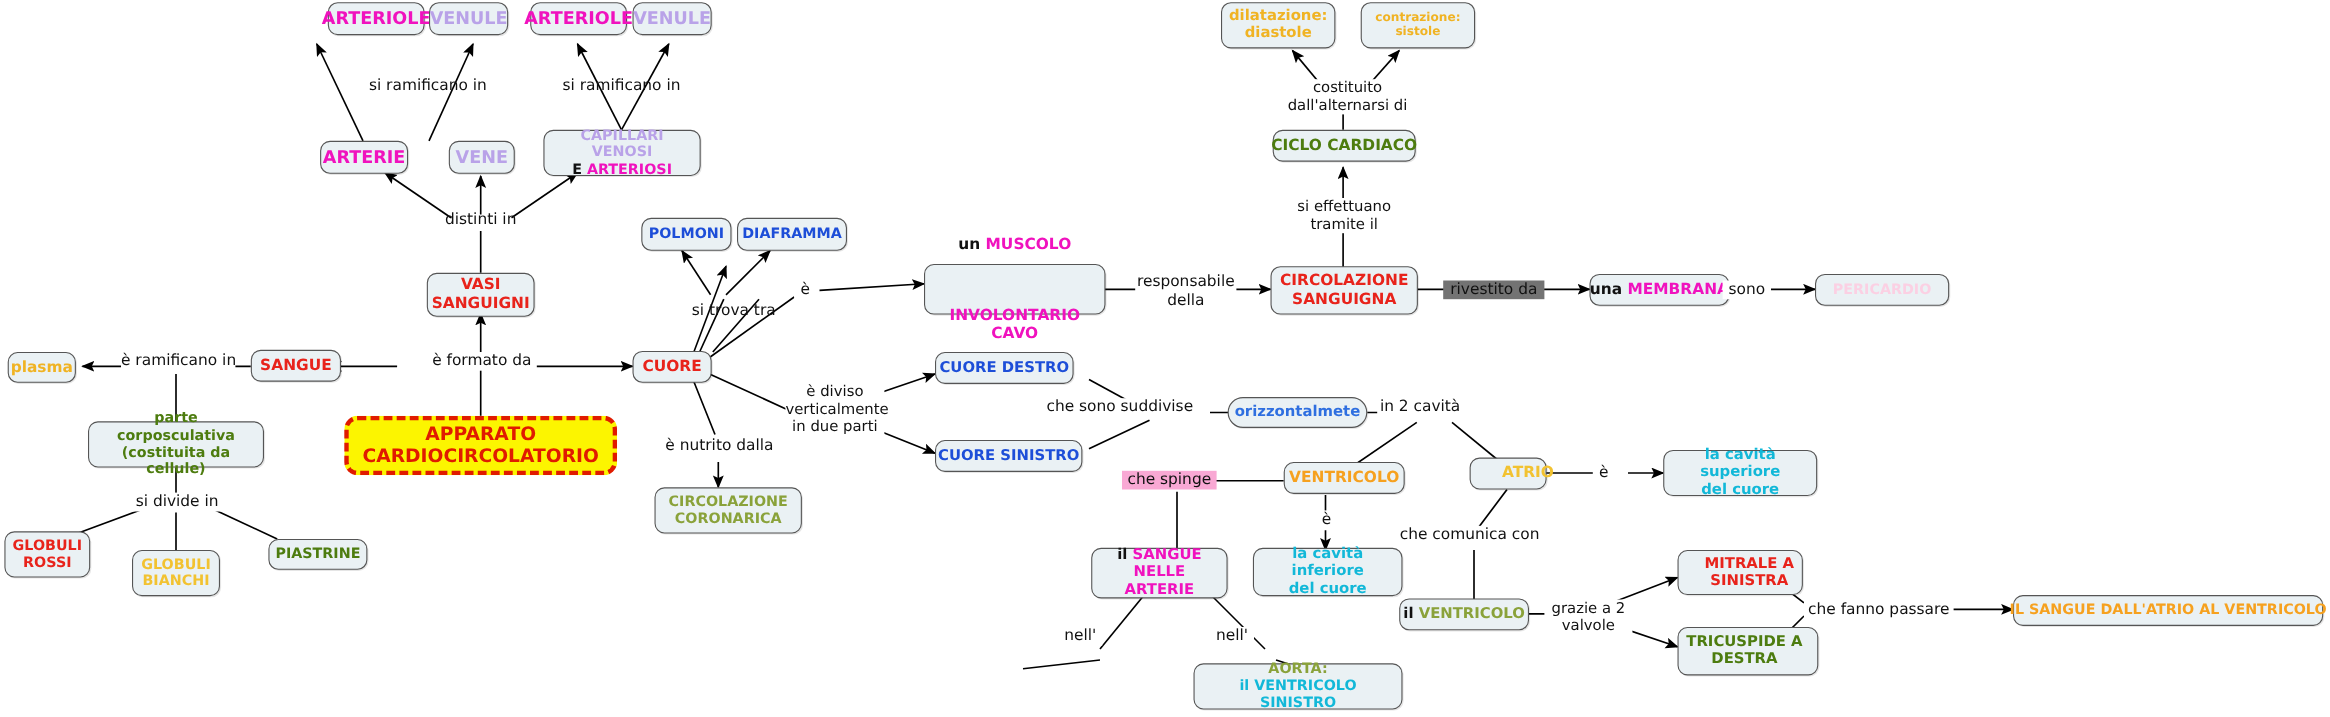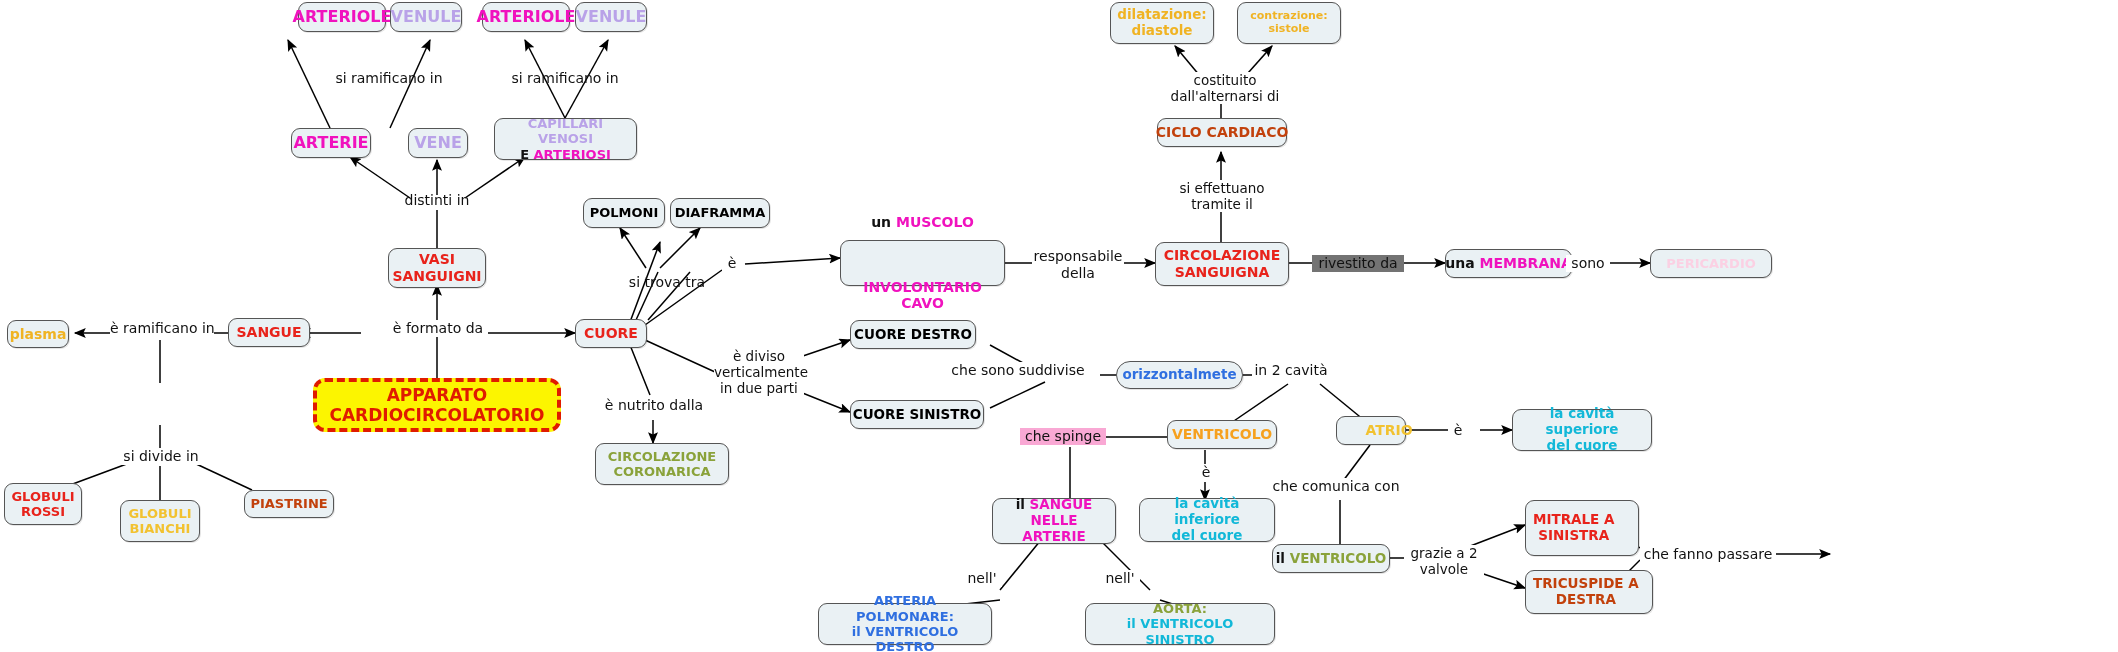--- a/index.html
+++ b/index.html
@@ -51,23 +51,23 @@
   .node.apparato {
     background: #fcf500;
     border: 4px dashed #e01b00;
     border-radius: 12px;
     color: #e01b00;
     box-shadow: none;
   }
   .c-red      { color: #e8231b; }
   .c-magenta  { color: #f012be; }
   .c-lilac    { color: #b9a2e8; }
-  .c-pinklite { color: #000000; }
+  .c-pinklite { color: #1d4ed8; }
   .c-pinkpale { color: #fbd0e3; }
-  .c-orange   { color: #c2410c; }
+  .c-orange   { color: #4d7c0f; }
   .c-amber    { color: #f0b323; }
   .c-gold     { color: #f2c230; }
   .c-blue     { color: #2f6fe0; }
   .c-cyan     { color: #12b8d8; }
   .c-black    { color: #111111; }
   .c-greenish { color: #8aa23a; }
   .c-orange2  { color: #f6a11f; }
 </style>
 </head>
 <body>
@@ -232,20 +232,23 @@
   </div>
 
   <div class="lbl" style="left:388px; top:320px; width:100px; font-size:14px; background:#fff;">è formato da</div>
 
   <div class="node" style="left:7px; top:320px; width:62px; height:28px; font-size:14px;">
     <span class="c-amber">plasma</span>
   </div>
 
   <div class="lbl" style="left:110px; top:320px; width:104px; font-size:14px; background:#fff;">è ramificano in</div>
 
+  <div class="node multiline" style="left:80px; top:383px; width:160px; height:42px; flex-direction:column; font-size:13px;">
+    <span class="c-orange">parte corposculativa<br>(costituita da cellule)</span>
+  </div>
 
   <div class="lbl" style="left:119px; top:448px; width:84px; font-size:14px; background:#fff;">si divide in</div>
 
   <div class="node multiline" style="left:4px; top:483px; width:78px; height:42px; flex-direction:column; font-size:13px;">
     <span class="c-red">GLOBULI<br>ROSSI</span>
   </div>
 
   <div class="node multiline" style="left:120px; top:500px; width:80px; height:42px; flex-direction:column; font-size:13px;">
     <span class="c-gold">GLOBULI<br>BIANCHI</span>
   </div>
@@ -352,40 +355,39 @@
   <div class="lbl" style="left:1266px; top:478px; width:140px; font-size:14px; background:#fff;">che comunica con</div>
 
   <div class="node multiline" style="left:992px; top:498px; width:124px; height:46px; flex-direction:column; font-size:13.5px;">
     <span><span class="c-black">il </span><span class="c-magenta">SANGUE NELLE<br>ARTERIE</span></span>
   </div>
 
   <div class="lbl" style="left:962px; top:570px; width:40px; font-size:14px; background:#fff;">nell'</div>
 
   <div class="lbl" style="left:1100px; top:570px; width:40px; font-size:14px; background:#fff;">nell'</div>
 
-  <div class="node multiline" style="left:818px; top:603px; width:174px; height:42px; flex-direction:column; align-items:flex-start; font-size:13px;">
-    <span class="c-blue">ARTERIA POLMONARE:</span>
-    <span class="c-blue">il VENTRICOLO DESTRO</span>
-  </div>
 
   <div class="node multiline" style="left:1085px; top:603px; width:190px; height:42px; flex-direction:column; font-size:13px;">
     <span class="c-greenish">AORTA:</span>
     <span class="c-cyan">il VENTRICOLO SINISTRO</span>
   </div>
 
   <div class="node" style="left:1272px; top:544px; width:118px; height:29px; font-size:13.5px;">
     <span><span class="c-black">il </span><span class="c-greenish">VENTRICOLO</span></span>
   </div>
 
   <div class="lbl two" style="left:1404px; top:545px; width:80px; font-size:13.5px; background:#fff;">grazie a 2<br>valvole</div>
 
-  <div class="node multiline" style="left:1525px; top:500px; width:114px; height:56px; flex-direction:column; align-items:flex-start; font-size:13.5px;">
+  <div class="node multiline" style="left:1525px; top:500px; width:114px; height:41px; flex-direction:column; align-items:flex-end; font-size:13.5px;">
     <span class="c-red">MITRALE A<br>SINISTRA</span>
   </div>
 
   <div class="node multiline" style="left:1525px; top:570px; width:128px; height:44px; flex-direction:column; align-items:flex-start; font-size:13.5px;">
     <span class="c-orange">TRICUSPIDE A<br>DESTRA</span>
   </div>
 
   <div class="lbl" style="left:1640px; top:546px; width:136px; font-size:14px; background:#fff;">che fanno passare</div>
 
+  <div class="node" style="left:1830px; top:541px; width:282px; height:28px; font-size:13px;">
+    <span class="c-orange2">IL SANGUE DALL'ATRIO AL VENTRICOLO</span>
+  </div>
 
 </div>
 
 </body></html>

